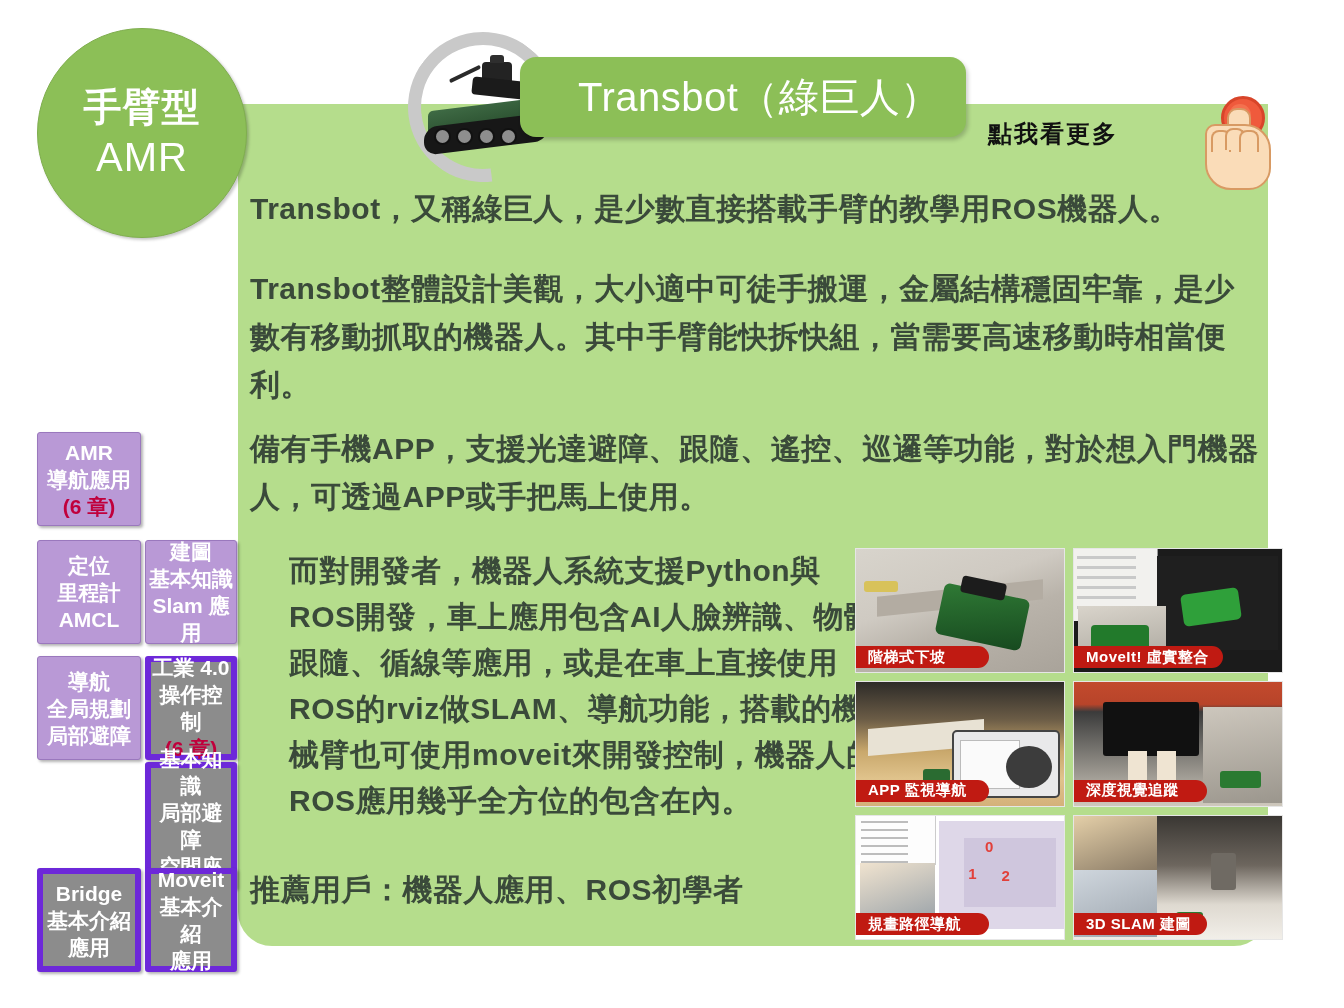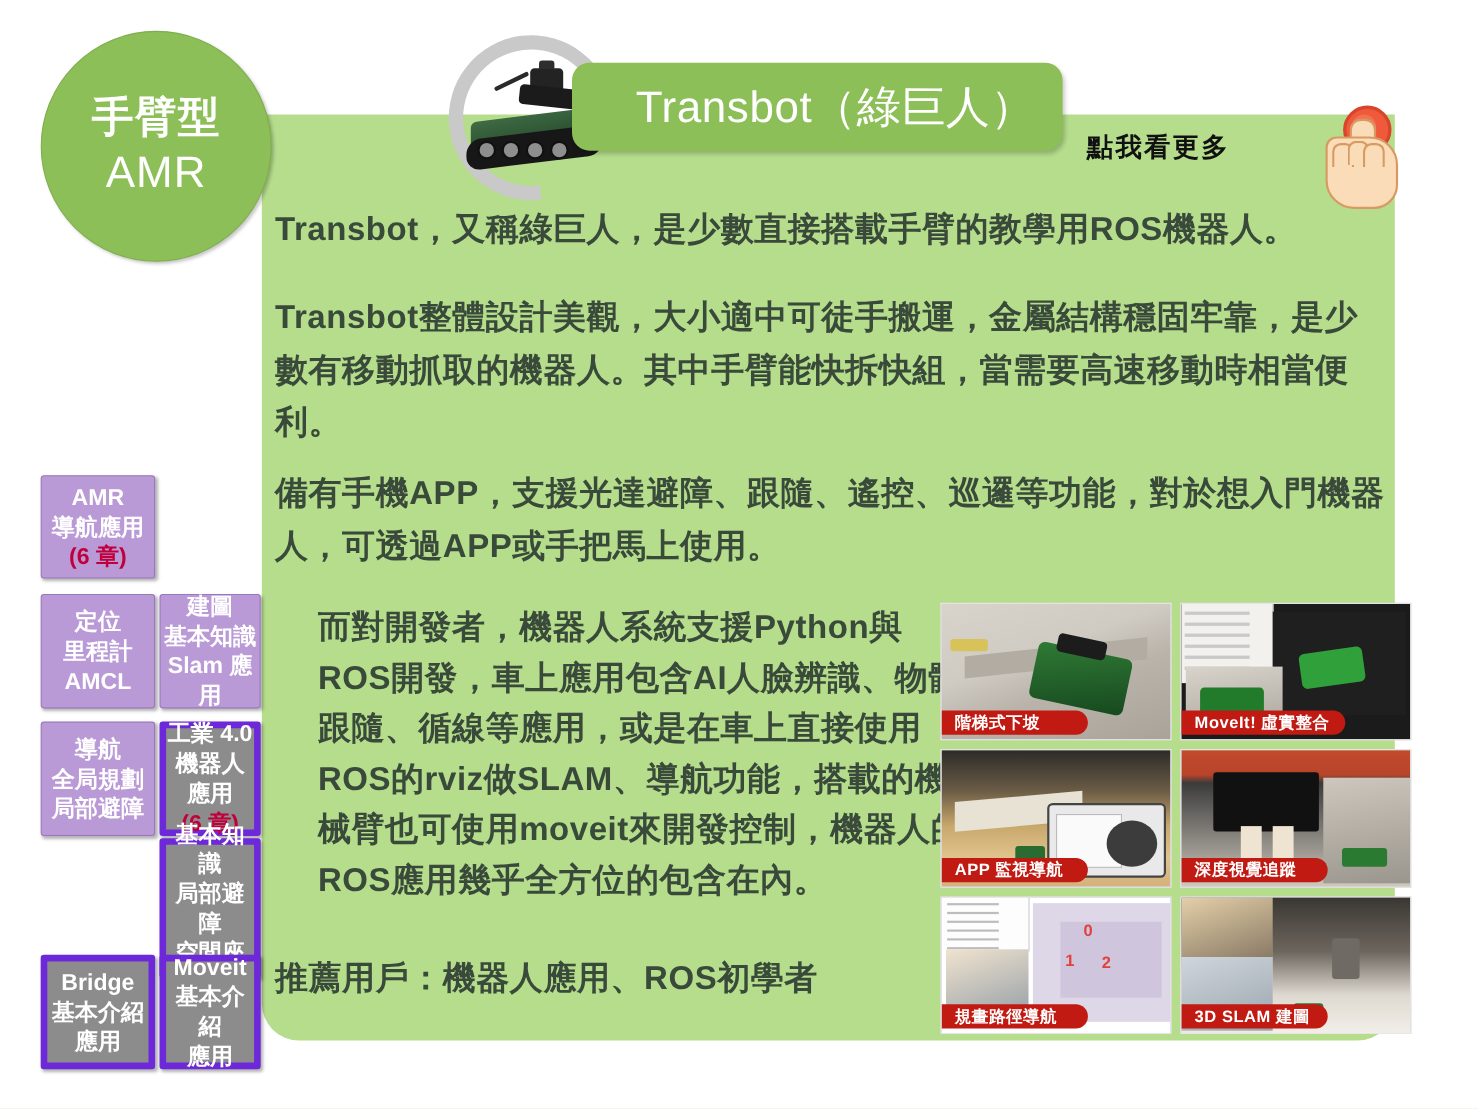--- a/index.html
+++ b/index.html
@@ -329,21 +329,21 @@
   </div>
 
   <div class="sbox purple" id="b-nav">
     <div>導航</div>
     <div>全局規劃</div>
     <div>局部避障</div>
   </div>
 
   <div class="sbox gray" id="b-ind">
     <div>工業 4.0</div>
-    <div>機器人應用</div>
+    <div>操作控制</div>
     <div class="ch">(6 章)</div>
   </div>
 
   <div class="sbox gray" id="b-basic">
     <div>基本知識</div>
     <div>局部避障</div>
     <div>空間座標</div>
   </div>
 
   <div class="sbox gray" id="b-bridge">

